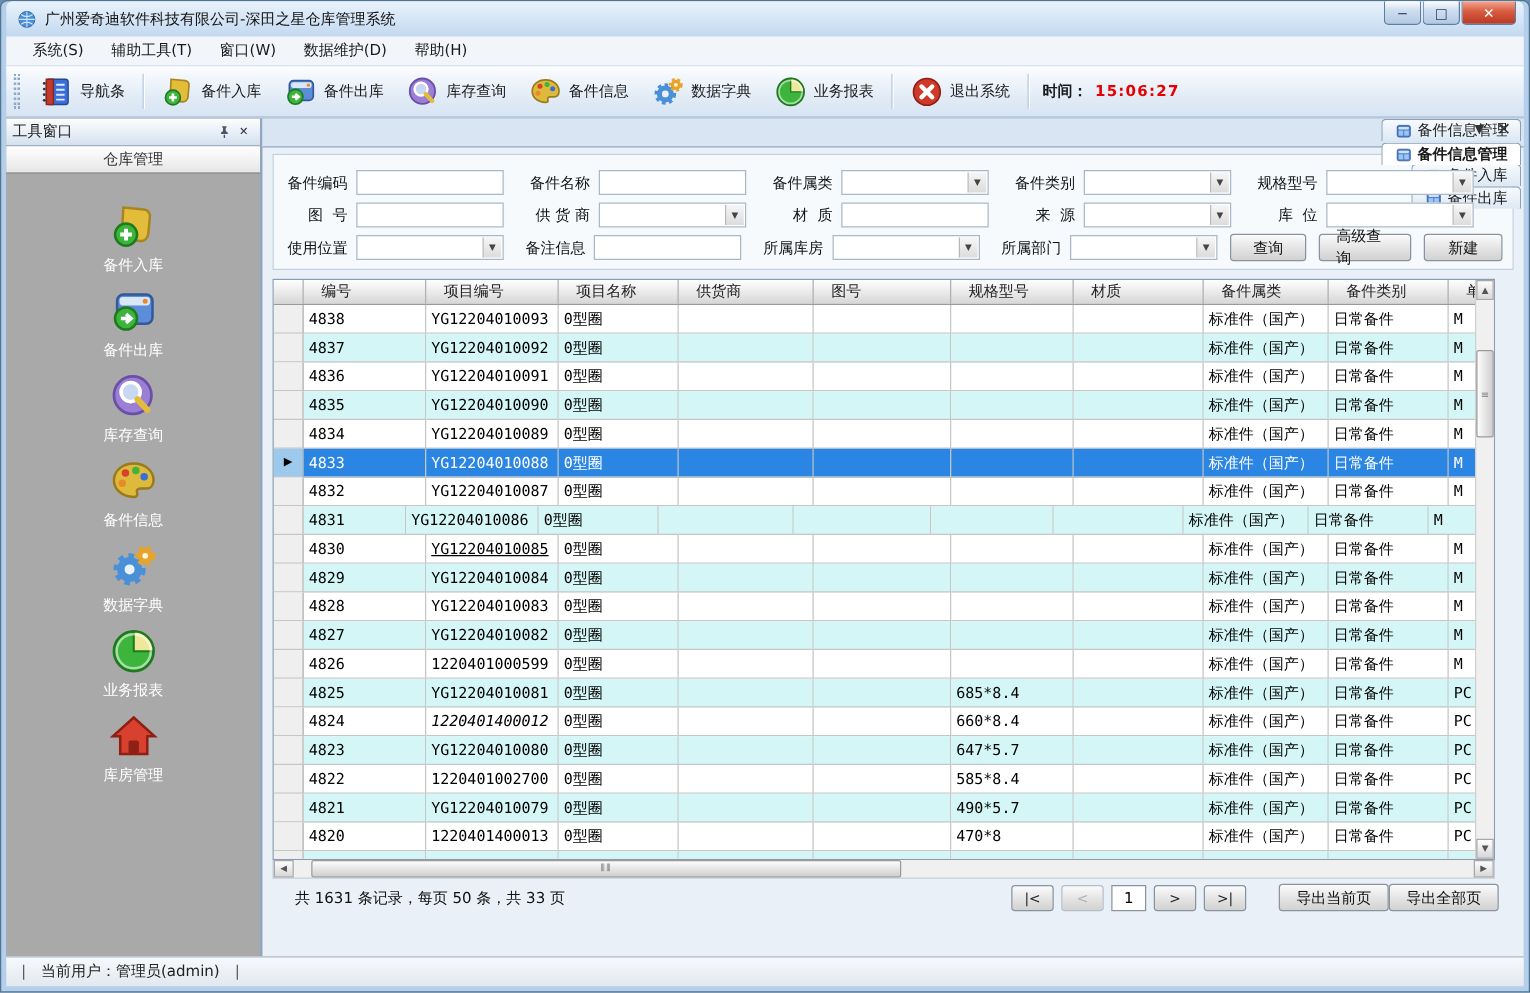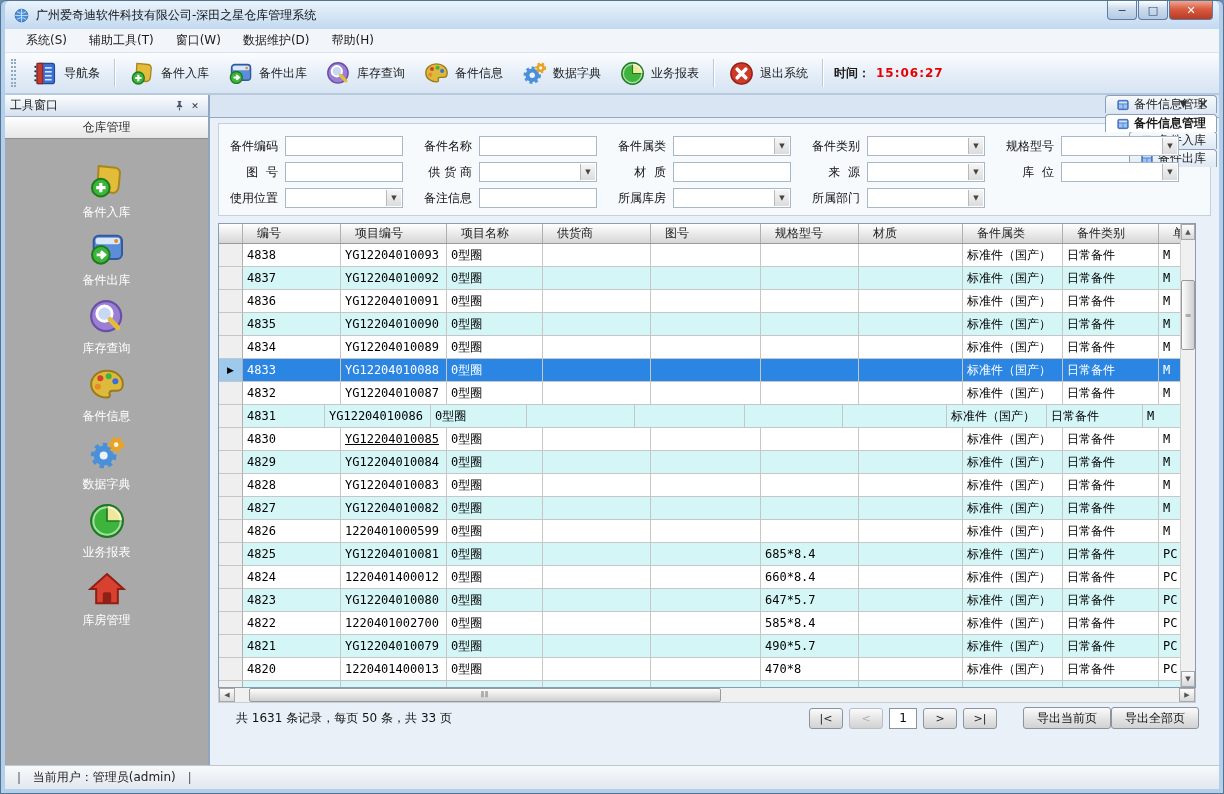--- a/index.html
+++ b/index.html
@@ -397,20 +397,25 @@
                 <input class="txt" style="">
               </div>
               <div class="f-cell">
                 <span class="f-lbl">所属库房</span>
                 <div class="sel"><span></span><span class="arrowbox">▼</span></div>
               </div>
               <div class="f-cell">
                 <span class="f-lbl">所属部门</span>
                 <div class="sel"><span></span><span class="arrowbox">▼</span></div>
               </div>
+              <div class="f-buttons">
+                <div class="btn" style="width: 62px;">查询</div>
+                <div class="btn">高级查询</div>
+                <div class="btn" style="width: 64px;">新建</div>
+              </div>
             </div>
           </div>
 
         <div class="grid-wrap">
           <div class="grid-cols">
             <div class="g-head" id="g-head">
                 <div class="g-hsel"></div>
                 <div class="g-hcell" style="width: 98px;">编号</div>
                 <div class="g-hcell" style="width: 106px;">项目编号</div>
                 <div class="g-hcell" style="width: 96px;">项目名称</div>
@@ -601,21 +606,21 @@
                   <div class="g-cell" style="width: 110px;"></div>
                   <div class="g-cell" style="width: 98px;">685*8.4</div>
                   <div class="g-cell" style="width: 104px;"></div>
                   <div class="g-cell" style="width: 100px;">标准件（国产）</div>
                   <div class="g-cell" style="width: 96px;">日常备件</div>
                   <div class="g-cell" style="width: 45px;">PC</div>
                 </div>
                 <div class="g-row">
                   <div class="g-selcell"></div>
                   <div class="g-cell" style="width: 98px;">4824</div>
-                  <div class="g-cell" style="width: 106px;">1220401400012</div>
+                  <div class="g-cell" style="width: 106px; font-style: italic;">1220401400012</div>
                   <div class="g-cell" style="width: 96px;">0型圈</div>
                   <div class="g-cell" style="width: 108px;"></div>
                   <div class="g-cell" style="width: 110px;"></div>
                   <div class="g-cell" style="width: 98px;">660*8.4</div>
                   <div class="g-cell" style="width: 104px;"></div>
                   <div class="g-cell" style="width: 100px;">标准件（国产）</div>
                   <div class="g-cell" style="width: 96px;">日常备件</div>
                   <div class="g-cell" style="width: 45px;">PC</div>
                 </div>
                 <div class="g-row alt">

